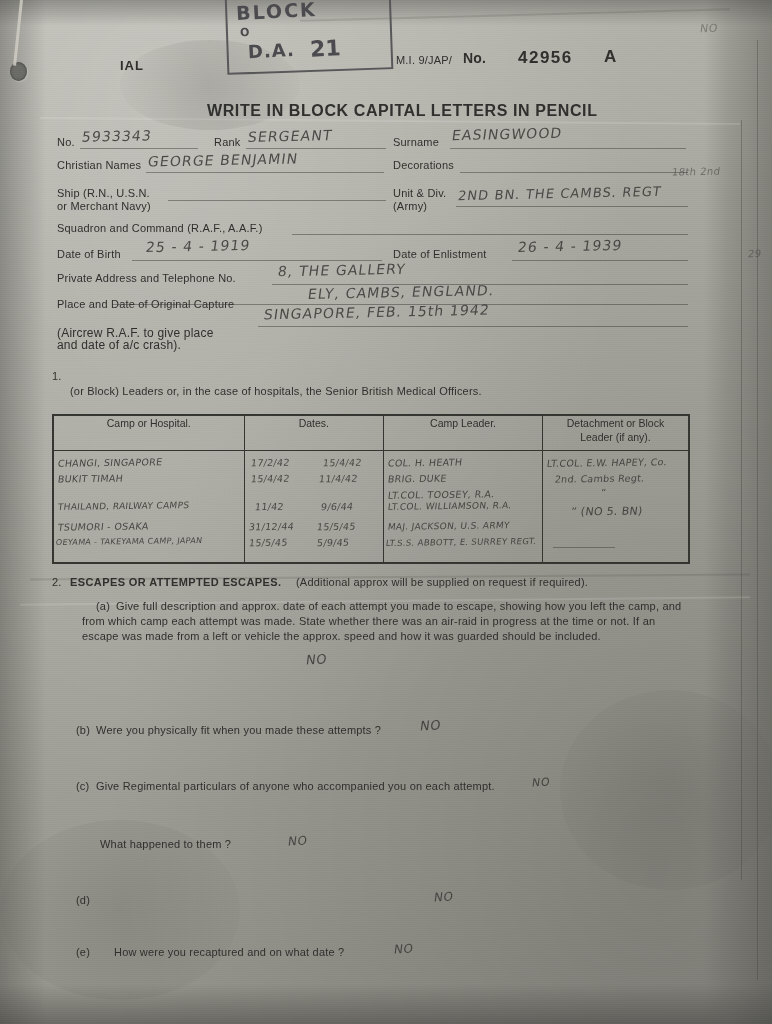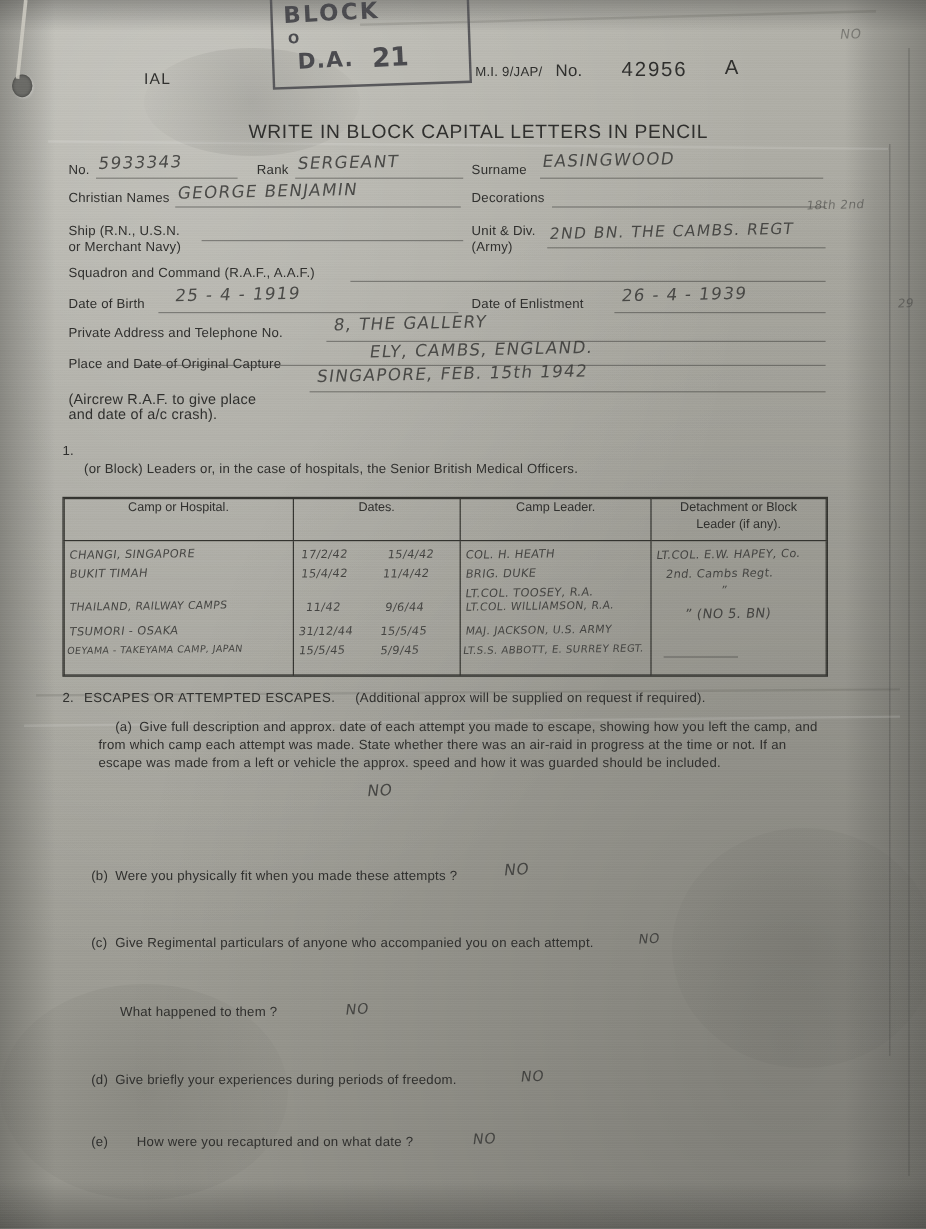--- a/index.html
+++ b/index.html
@@ -85,21 +85,21 @@
   
   .printed {
     position: absolute;
     color: #2e2e2c;
     font-family: "Liberation Sans", sans-serif;
     font-size: 11px;
     letter-spacing: 0.2px;
     white-space: nowrap;
   }
   .printed.tiny { font-size: 12px; }
-  .printed.bold { font-weight: normal; }
+  .printed.bold { font-weight: bold; }
 
   .hand {
     position: absolute;
     color: #3a3a38;
     font-family: "DejaVu Sans", sans-serif;
     font-size: 14px;
     letter-spacing: 1.1px;
     white-space: nowrap;
     transform: rotate(-1.2deg) skewX(-9deg);
     opacity: 0.88;
@@ -353,21 +353,20 @@
   <div class="hand no" style="left:420px;top:718px;">NO</div>
 
   <div class="printed" style="left:76px;top:780px;">(c)</div>
   <div class="printed" style="left:96px;top:780px;">Give Regimental particulars of anyone who accompanied you on each attempt.</div>
   <div class="hand no" style="left:532px;top:776px;font-size:11px;">NO</div>
 
   <div class="printed" style="left:100px;top:838px;">What happened to them ?</div>
   <div class="hand no" style="left:288px;top:834px;font-size:12px;">NO</div>
 
   <div class="printed" style="left:76px;top:894px;">(d)</div>
-  <div class="printed" style="left:96px;top:894px;">Give briefly your experiences during periods of freedom.</div>
   <div class="hand no" style="left:434px;top:890px;font-size:12px;">NO</div>
 
   <div class="printed" style="left:76px;top:946px;">(e)</div>
   <div class="printed" style="left:114px;top:946px;">How were you recaptured and on what date ?</div>
   <div class="hand no" style="left:394px;top:942px;font-size:12px;">NO</div>
 
   <div class="noise"></div>
 </div>
 
 </body></html>

